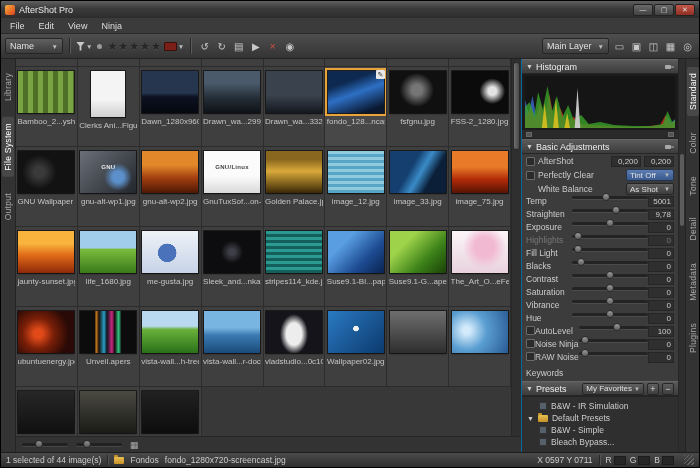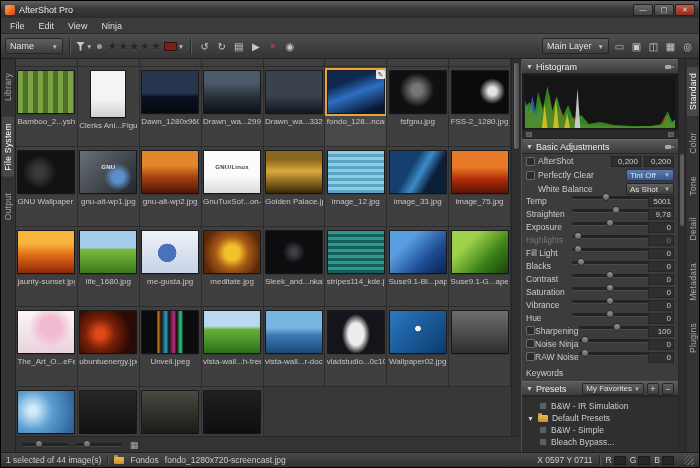--- a/index.html
+++ b/index.html
@@ -259,24 +259,20 @@
           </div>
           <div class="cell">
             <div class="thumb" style="background: linear-gradient(rgb(162, 205, 234) 0px, rgb(162, 205, 234) 40%, rgb(121, 186, 60) 44%, rgb(58, 122, 26));"></div>
             <div class="fname">life_1680.jpg</div>
           </div>
           <div class="cell">
             <div class="thumb" style="background: radial-gradient(circle at 45% 52%, rgb(74, 114, 186) 0px, rgb(74, 114, 186) 24%, rgba(0, 0, 0, 0) 25%), linear-gradient(rgb(238, 242, 248), rgb(199, 211, 231));"></div>
             <div class="fname">me-gusta.jpg</div>
           </div>
           <div class="cell">
-            <div class="thumb" style="background: radial-gradient(circle at 50% 52%, rgb(242, 194, 42) 0px, rgb(242, 194, 42) 20%, rgb(168, 90, 24) 46%, rgb(89, 40, 8) 82%);"></div>
-            <div class="fname">meditate.jpg</div>
-          </div>
-          <div class="cell">
             <div class="thumb" style="background: radial-gradient(circle, rgb(62, 62, 70) 0px, rgb(62, 62, 70) 8%, rgb(13, 13, 16) 32%);"></div>
             <div class="fname">Sleek_and...nkahn.jpg</div>
           </div>
           <div class="cell">
             <div class="thumb" style="background: repeating-linear-gradient(rgb(42, 154, 146) 0px, rgb(42, 154, 146) 3px, rgb(21, 95, 90) 3px, rgb(21, 95, 90) 6px);"></div>
             <div class="fname">stripes114_kde.jpg</div>
           </div>
           <div class="cell">
             <div class="thumb" style="background: linear-gradient(135deg, rgb(90, 158, 226) 0px, rgb(90, 158, 226) 28%, rgb(28, 74, 144) 68%, rgb(10, 36, 80));"></div>
             <div class="fname">Suse9.1-Bl...papers.jpg</div>
@@ -288,21 +284,21 @@
           <div class="cell">
             <div class="thumb" style="background: radial-gradient(circle at 58% 38%, rgb(242, 186, 210) 0px, rgb(242, 186, 210) 24%, rgba(0, 0, 0, 0) 52%), linear-gradient(rgb(251, 246, 248), rgb(233, 210, 221));"></div>
             <div class="fname">The_Art_O...eFear.jpg</div>
           </div>
           <div class="cell">
             <div class="thumb" style="background: radial-gradient(circle at 36% 54%, rgb(225, 74, 24) 0px, rgb(225, 74, 24) 10%, rgb(122, 31, 8) 36%, rgb(42, 10, 6) 72%);"></div>
             <div class="fname">ubuntuenergy.jpg</div>
           </div>
           <div class="cell">
             <div class="thumb" style="background: linear-gradient(90deg, rgb(12, 12, 12) 0px, rgb(12, 12, 12) 26%, rgb(200, 122, 32) 29%, rgb(22, 16, 10) 34%, rgb(40, 160, 200) 43%, rgb(16, 20, 26) 48%, rgb(200, 40, 128) 57%, rgb(20, 10, 16) 62%, rgb(48, 200, 128) 69%, rgb(12, 12, 12) 74%);"></div>
-            <div class="fname">Unveil.jpeg</div>
+            <div class="fname">Unveil.apers</div>
           </div>
           <div class="cell">
             <div class="thumb" style="background: linear-gradient(rgb(185, 217, 241) 0px, rgb(185, 217, 241) 36%, rgb(105, 177, 58) 44%, rgb(42, 112, 26));"></div>
             <div class="fname">vista-wall...h-tree.jpg</div>
           </div>
           <div class="cell">
             <div class="thumb" style="background: linear-gradient(rgb(121, 181, 225) 0px, rgb(121, 181, 225) 40%, rgb(58, 122, 178) 58%, rgb(26, 74, 121));"></div>
             <div class="fname">vista-wall...r-dock.jpg</div>
           </div>
           <div class="cell">
@@ -466,21 +462,21 @@
               <span class="slabel">Hue</span>
               <div class="track">
                 <div class="knob" style="left: 50%;"></div>
               </div>
               <span class="sval">0</span>
             </div>
           </div>
         <div>
             <div class="srow">
               <span class="cbox"></span>
-              <span class="slabel ck">Sharpening</span>
+              <span class="slabel ck">AutoLevel</span>
               <div class="track">
                 <div class="knob" style="left: 55%;"></div>
               </div>
               <span class="sval">100</span>
             </div>
             <div class="srow">
               <span class="cbox"></span>
               <span class="slabel ck">Noise Ninja</span>
               <div class="track">
                 <div class="knob" style="left: 8%;"></div>

